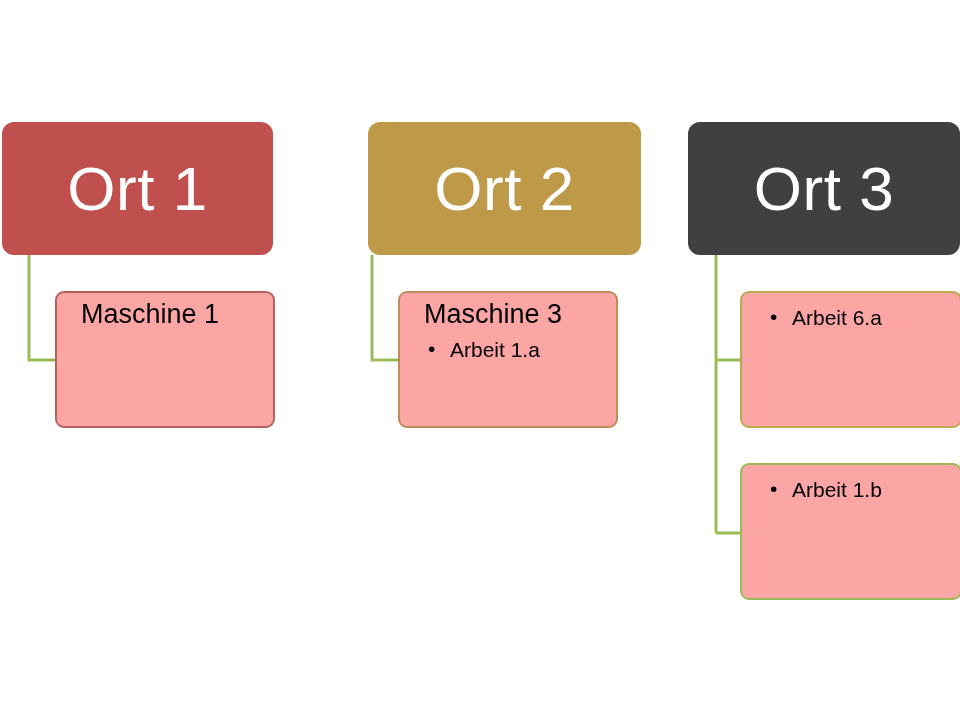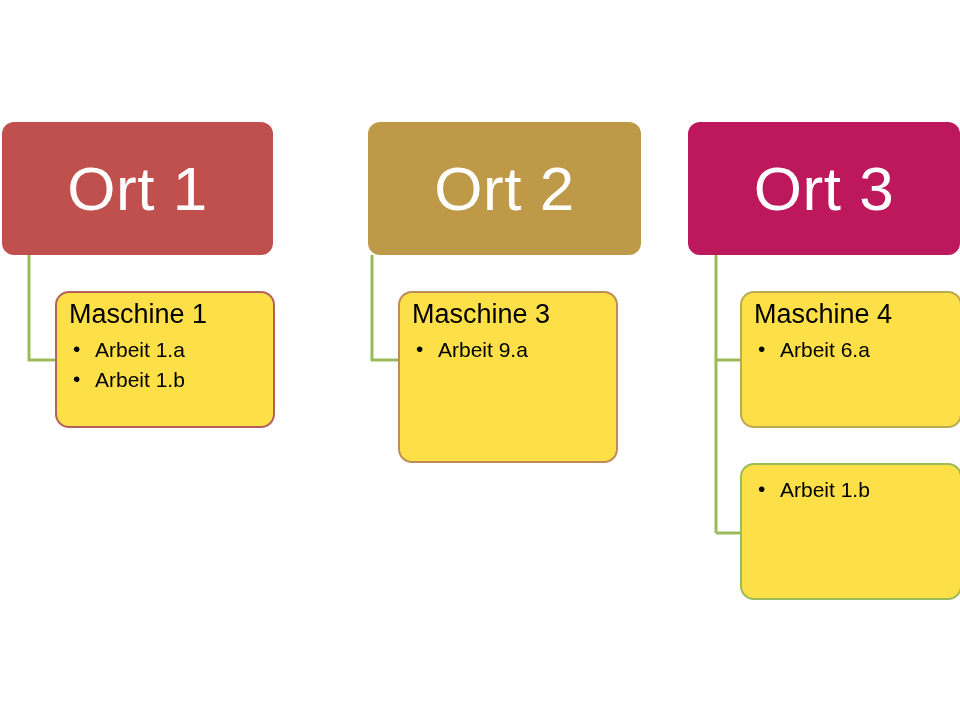--- a/index.html
+++ b/index.html
@@ -42,26 +42,26 @@
     font-size: 62px;
     font-weight: 400;
     line-height: 1;
     letter-spacing: 0.5px;
     white-space: nowrap;
   }
 
   
   .machine-box {
     position: absolute;
-    background: #fde047;
+    background: #fca5a5;
     border-style: solid;
     border-width: 2.5px;
-    border-radius: 14px;
+    border-radius: 9px;
     box-sizing: border-box;
-    padding: 6px 0 0 12px;
+    padding: 6px 0 0 24px;
   }
   .machine-title {
     font-size: 27px;
     color: #000000;
     line-height: 1.18;
     white-space: nowrap;
   }
   .task-list {
     list-style: none;
     margin: 4px 0 0 0;
@@ -101,43 +101,38 @@
 
     <path d="M 716,533 L 742,533" fill="none" stroke="#9BBB59" stroke-width="3"></path>
   </svg>
 
   <div class="ort-box" style="left:2px; top:122px; width:271px; height:133px; background:#C0504D;">
     <span class="ort-label">Ort 1</span>
   </div>
 
   <div class="machine-box" style="left:55px; top:291px; width:220px; height:137px; border-color:#B5625F;">
     <div class="machine-title">Maschine 1</div>
-    <ul class="task-list">
-      <li class="task-item">Arbeit 1.a</li>
-      <li class="task-item">Arbeit 1.b</li>
-    </ul>
   </div>
 
   <div class="ort-box" style="left:329px; top:122px; width:273px; height:133px; background:#BE9A48;margin-left:39px;">
     <span class="ort-label">Ort 2</span>
   </div>
 
-  <div class="machine-box" style="left:398px; top:291px; width:220px; height:172px; border-color:#BE8B5A;">
+  <div class="machine-box" style="left:398px; top:291px; width:220px; height:137px; border-color:#BE8B5A;">
     <div class="machine-title">Maschine 3</div>
     <ul class="task-list">
-      <li class="task-item">Arbeit 9.a</li>
+      <li class="task-item">Arbeit 1.a</li>
     </ul>
   </div>
 
-  <div class="ort-box" style="left:688px; top:122px; width:272px; height:133px; background:#be185d;">
+  <div class="ort-box" style="left:688px; top:122px; width:272px; height:133px; background:#404040;">
     <span class="ort-label">Ort 3</span>
   </div>
 
   <div class="machine-box" style="left:740px; top:291px; width:222px; height:137px; border-color:#BCAA52;">
-    <div class="machine-title">Maschine 4</div>
     <ul class="task-list">
       <li class="task-item">Arbeit 6.a</li>
     </ul>
   </div>
 
   <div class="machine-box" style="left:740px; top:463px; width:222px; height:137px; border-color:#9BBB59;">
     <ul class="task-list">
       <li class="task-item">Arbeit 1.b</li>
     </ul>
   </div>

